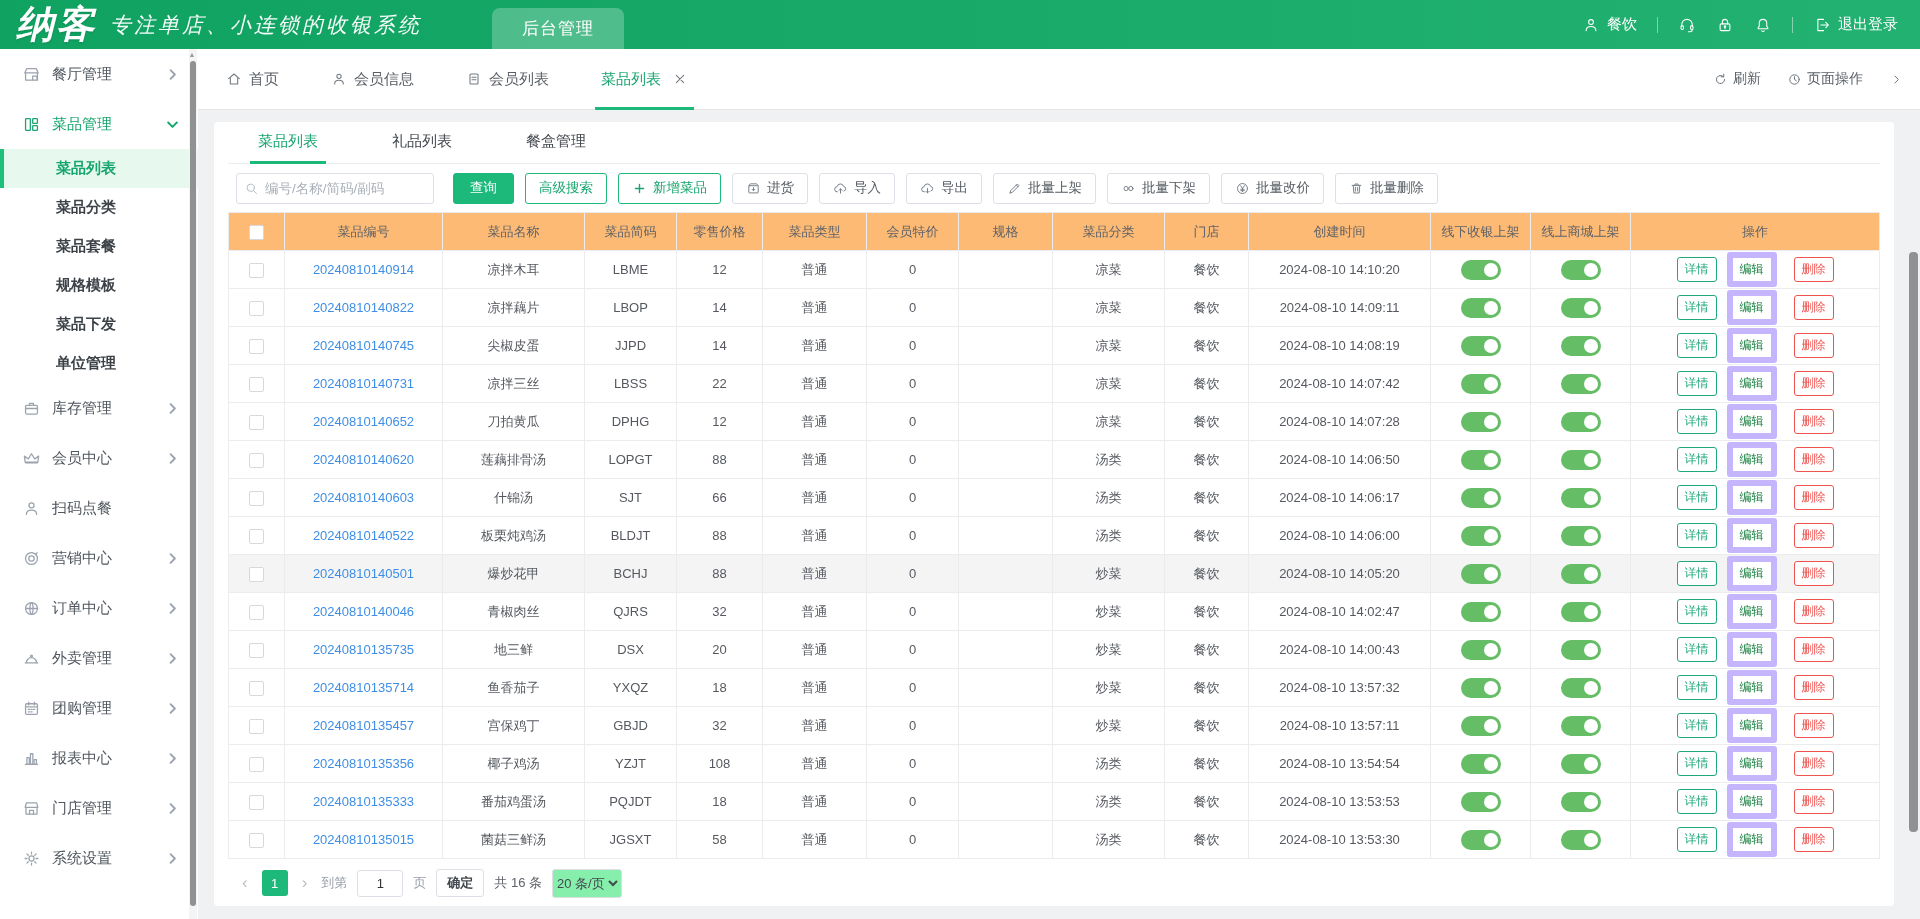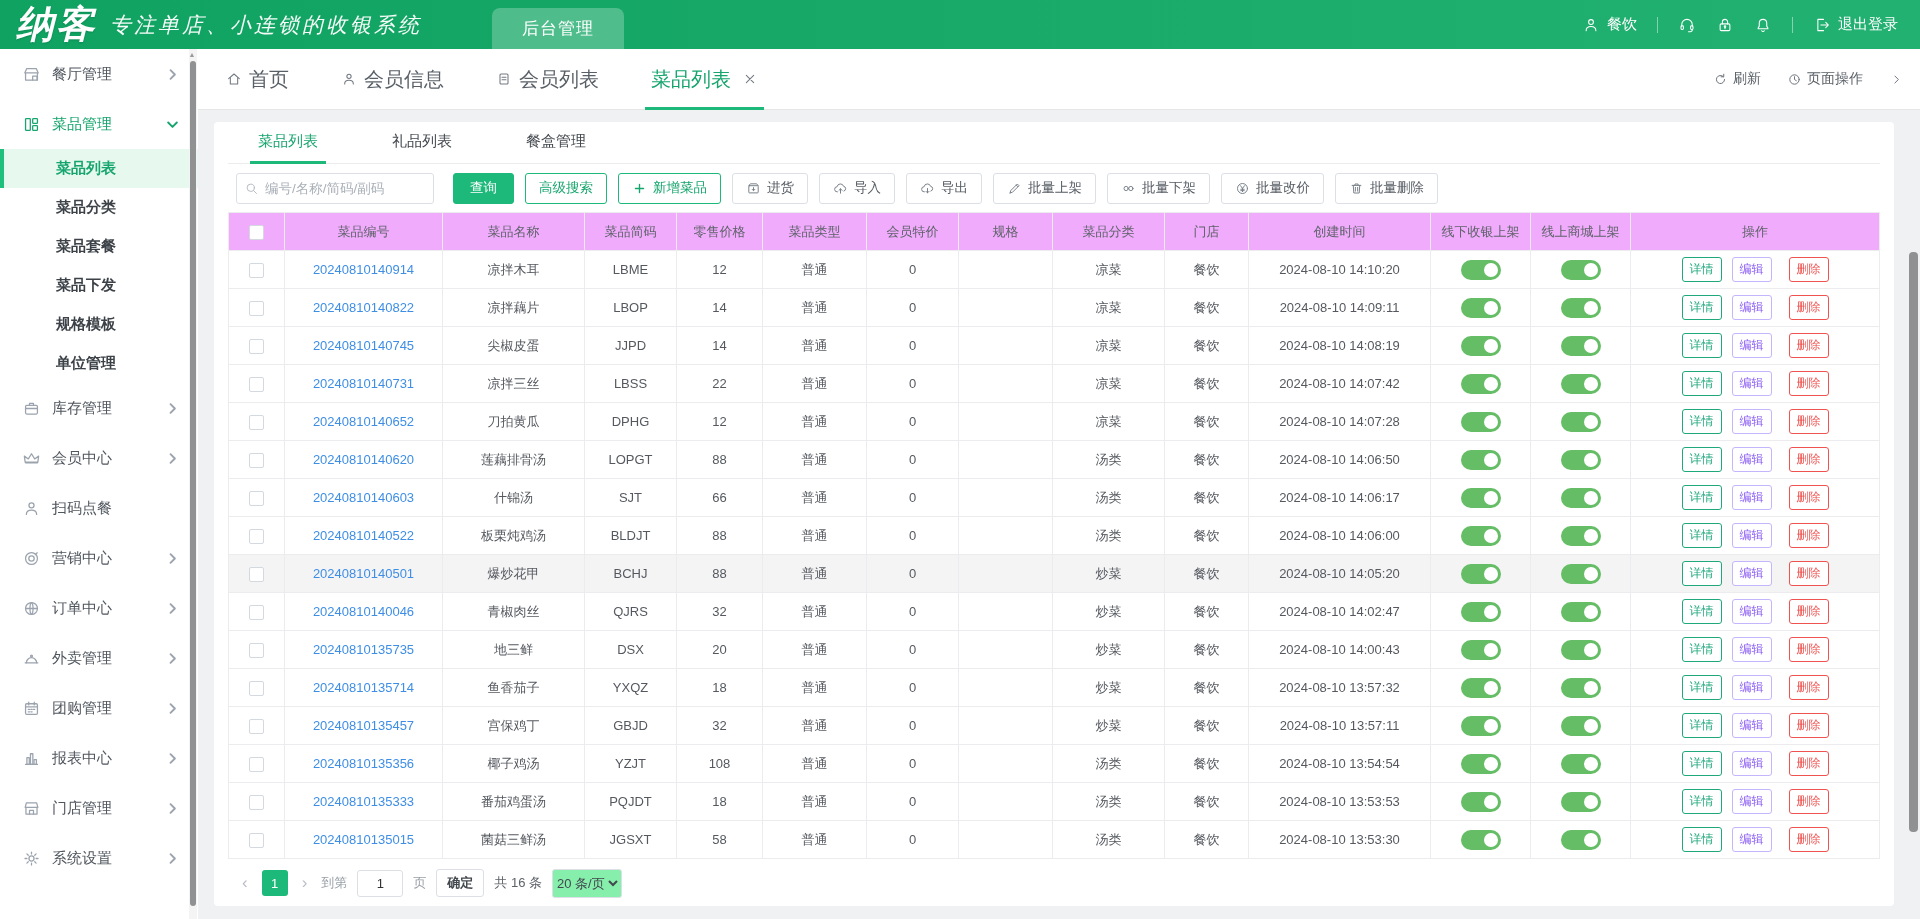--- a/index.html
+++ b/index.html
@@ -29,21 +29,21 @@
   .side-main.grp-active .icon { color:#17a56e; }
   .side-sub { height:39px; padding-left:56px; font-size:15px; color:#3c4248; font-weight:bold; }
   .side-sub.active { background:#e7f8ee; color:#17a56e; }
   .side-sub.active::before { content:''; position:absolute; left:0; top:0; bottom:0; width:4px; background:#1fbf7c; }
   .side-chev { position:absolute; right:16px; width:13px; height:13px; color:#aab0b9; stroke-width:2.4; }
   .side-main.grp-active .side-chev { color:#17a56e; }
 
   .content { flex:1; display:flex; flex-direction:column; position:relative; height:100%; }
   
   .crumbbar { height:61px; background:#fff; border-bottom:1px solid #e6e6e6; display:flex; align-items:center; padding:0 14px 0 28px; position:relative; }
-  .crumb { display:flex; align-items:center; gap:7px; font-size:20px; color:#595f66; margin-right:52px; height:61px; cursor:pointer; position:relative; }
+  .crumb { display:flex; align-items:center; gap:7px; font-size:15px; color:#595f66; margin-right:52px; height:61px; cursor:pointer; position:relative; }
   .crumb .icon { width:16px; height:16px; color:#737a82; }
   .crumb.active { color:#17a56e; }
   .crumb.active::after { content:''; position:absolute; left:-6px; right:-6px; bottom:0; height:3px; background:#1db97a; }
   .crumb-close { width:13px; height:13px; color:#b9bec5; margin-left:4px; cursor:pointer; }
   .crumb-right { position:absolute; right:16px; display:flex; align-items:center; gap:26px; font-size:14px; color:#595f66; }
   .crumb-right .icon { width:15px; height:15px; color:#6e757d; }
   .cr-item { display:flex; align-items:center; gap:5px; cursor:pointer;justify-content:flex-end; }
   .cr-expand { width:14px; height:14px; color:#9aa0a8; }
 
   
@@ -61,30 +61,30 @@
   .search-input::placeholder { color:#aab0b8; }
   .btn { height:31px; display:inline-flex; align-items:center; gap:6px; padding:0 13px; border-radius:3px; font-size:13.5px; cursor:pointer; background:#fff; border:1px solid #dcdfe6; color:#555b62; white-space:nowrap; font-family:inherit; }
   .btn .icon { width:15px; height:15px; color:#7a828b; }
   .btn-primary { background:#1db97a; border-color:#1db97a; color:#fff; padding:0 16px; }
   .btn-green { border-color:#1db97a; color:#17a56e; }
   .btn-green .icon { color:#17a56e; stroke-width:2.2; }
 
   
   table { width:100%; border-collapse:collapse; table-layout:fixed; }
   th,td { border:1px solid #ececee; font-size:13px; text-align:center; height:38px; padding:0 4px; overflow:hidden; white-space:nowrap; }
-  thead th { background:#f0abfc; color:#5e6269; font-weight:normal; }
+  thead th { background:#fdba74; color:#5e6269; font-weight:normal; }
   td { color:#55595f; }
   tr.hl td { background:#f4f4f5; }
   .lnk { color:#3e8ee6; cursor:pointer; text-decoration:none; }
   .cb { width:15px; height:15px; border:1px solid #d4d8df; border-radius:2px; background:#fff; display:inline-block; vertical-align:middle; cursor:pointer; }
   .switch { display:inline-block; width:40px; height:20px; border-radius:10px; background:#65bd66; position:relative; vertical-align:middle; cursor:pointer; }
   .switch::after { content:''; position:absolute; right:3px; top:3px; width:14px; height:14px; border-radius:50%; background:#fff; }
   .opbtn { display:inline-block; font-size:12px; border-radius:3px; padding:3px 7px; margin:0 5px; cursor:pointer; background:#fff; }
   .op-detail { border:1px solid #1fa87c; color:#1fa87c; }
-  .op-edit { border:1px solid #c4b5fd; color:#8b5cf6; }
+  .op-edit { border:6px solid #c4b5fd; color:#15803d; }
   .op-del { border:1px solid #ef5350; color:#ef5350;margin-left:12px; }
 
   
   .pager { height:48px; display:flex; align-items:center; gap:10px; padding-left:10px; font-size:13px; color:#5e6269; }
   .pg-arrow { color:#b9bec5; font-size:17px; padding:0 4px; cursor:pointer; }
   .pg-num { width:26px; height:26px; border-radius:3px; background:#1db97a; color:#fff; display:inline-flex; align-items:center; justify-content:center; font-size:13px; cursor:pointer; }
   .pg-input { width:46px; height:27px; border:1px solid #dcdfe6; border-radius:3px; text-align:center; font-size:13px; color:#333; outline:none; font-family:inherit; }
   .pg-btn { height:28px; padding:0 10px; border:1px solid #dcdfe6; border-radius:3px; background:#fff; font-size:13px; color:#43484e; font-weight:bold; cursor:pointer; font-family:inherit; }
   .pg-select { height:29px; border:1px solid #dcdfe6; border-radius:3px; font-size:13px; color:#43484e; background:#86efac; outline:none; font-family:inherit; }
 
@@ -293,24 +293,24 @@
         <div class="side-item side-sub active">
           <span>菜品列表</span>
         </div>
         <div class="side-item side-sub">
           <span>菜品分类</span>
         </div>
         <div class="side-item side-sub">
           <span>菜品套餐</span>
         </div>
         <div class="side-item side-sub">
+          <span>规格模板</span>
+        </div>
+        <div class="side-item side-sub">
           <span>菜品下发</span>
-        </div>
-        <div class="side-item side-sub">
-          <span>规格模板</span>
         </div>
         <div class="side-item side-sub">
           <span>单位管理</span>
         </div>
         <div class="side-item side-main">
           <svg class="icon ">
             <use href="#i-box"></use>
           </svg>
           <span>库存管理</span>
           <svg class="icon side-chev">

